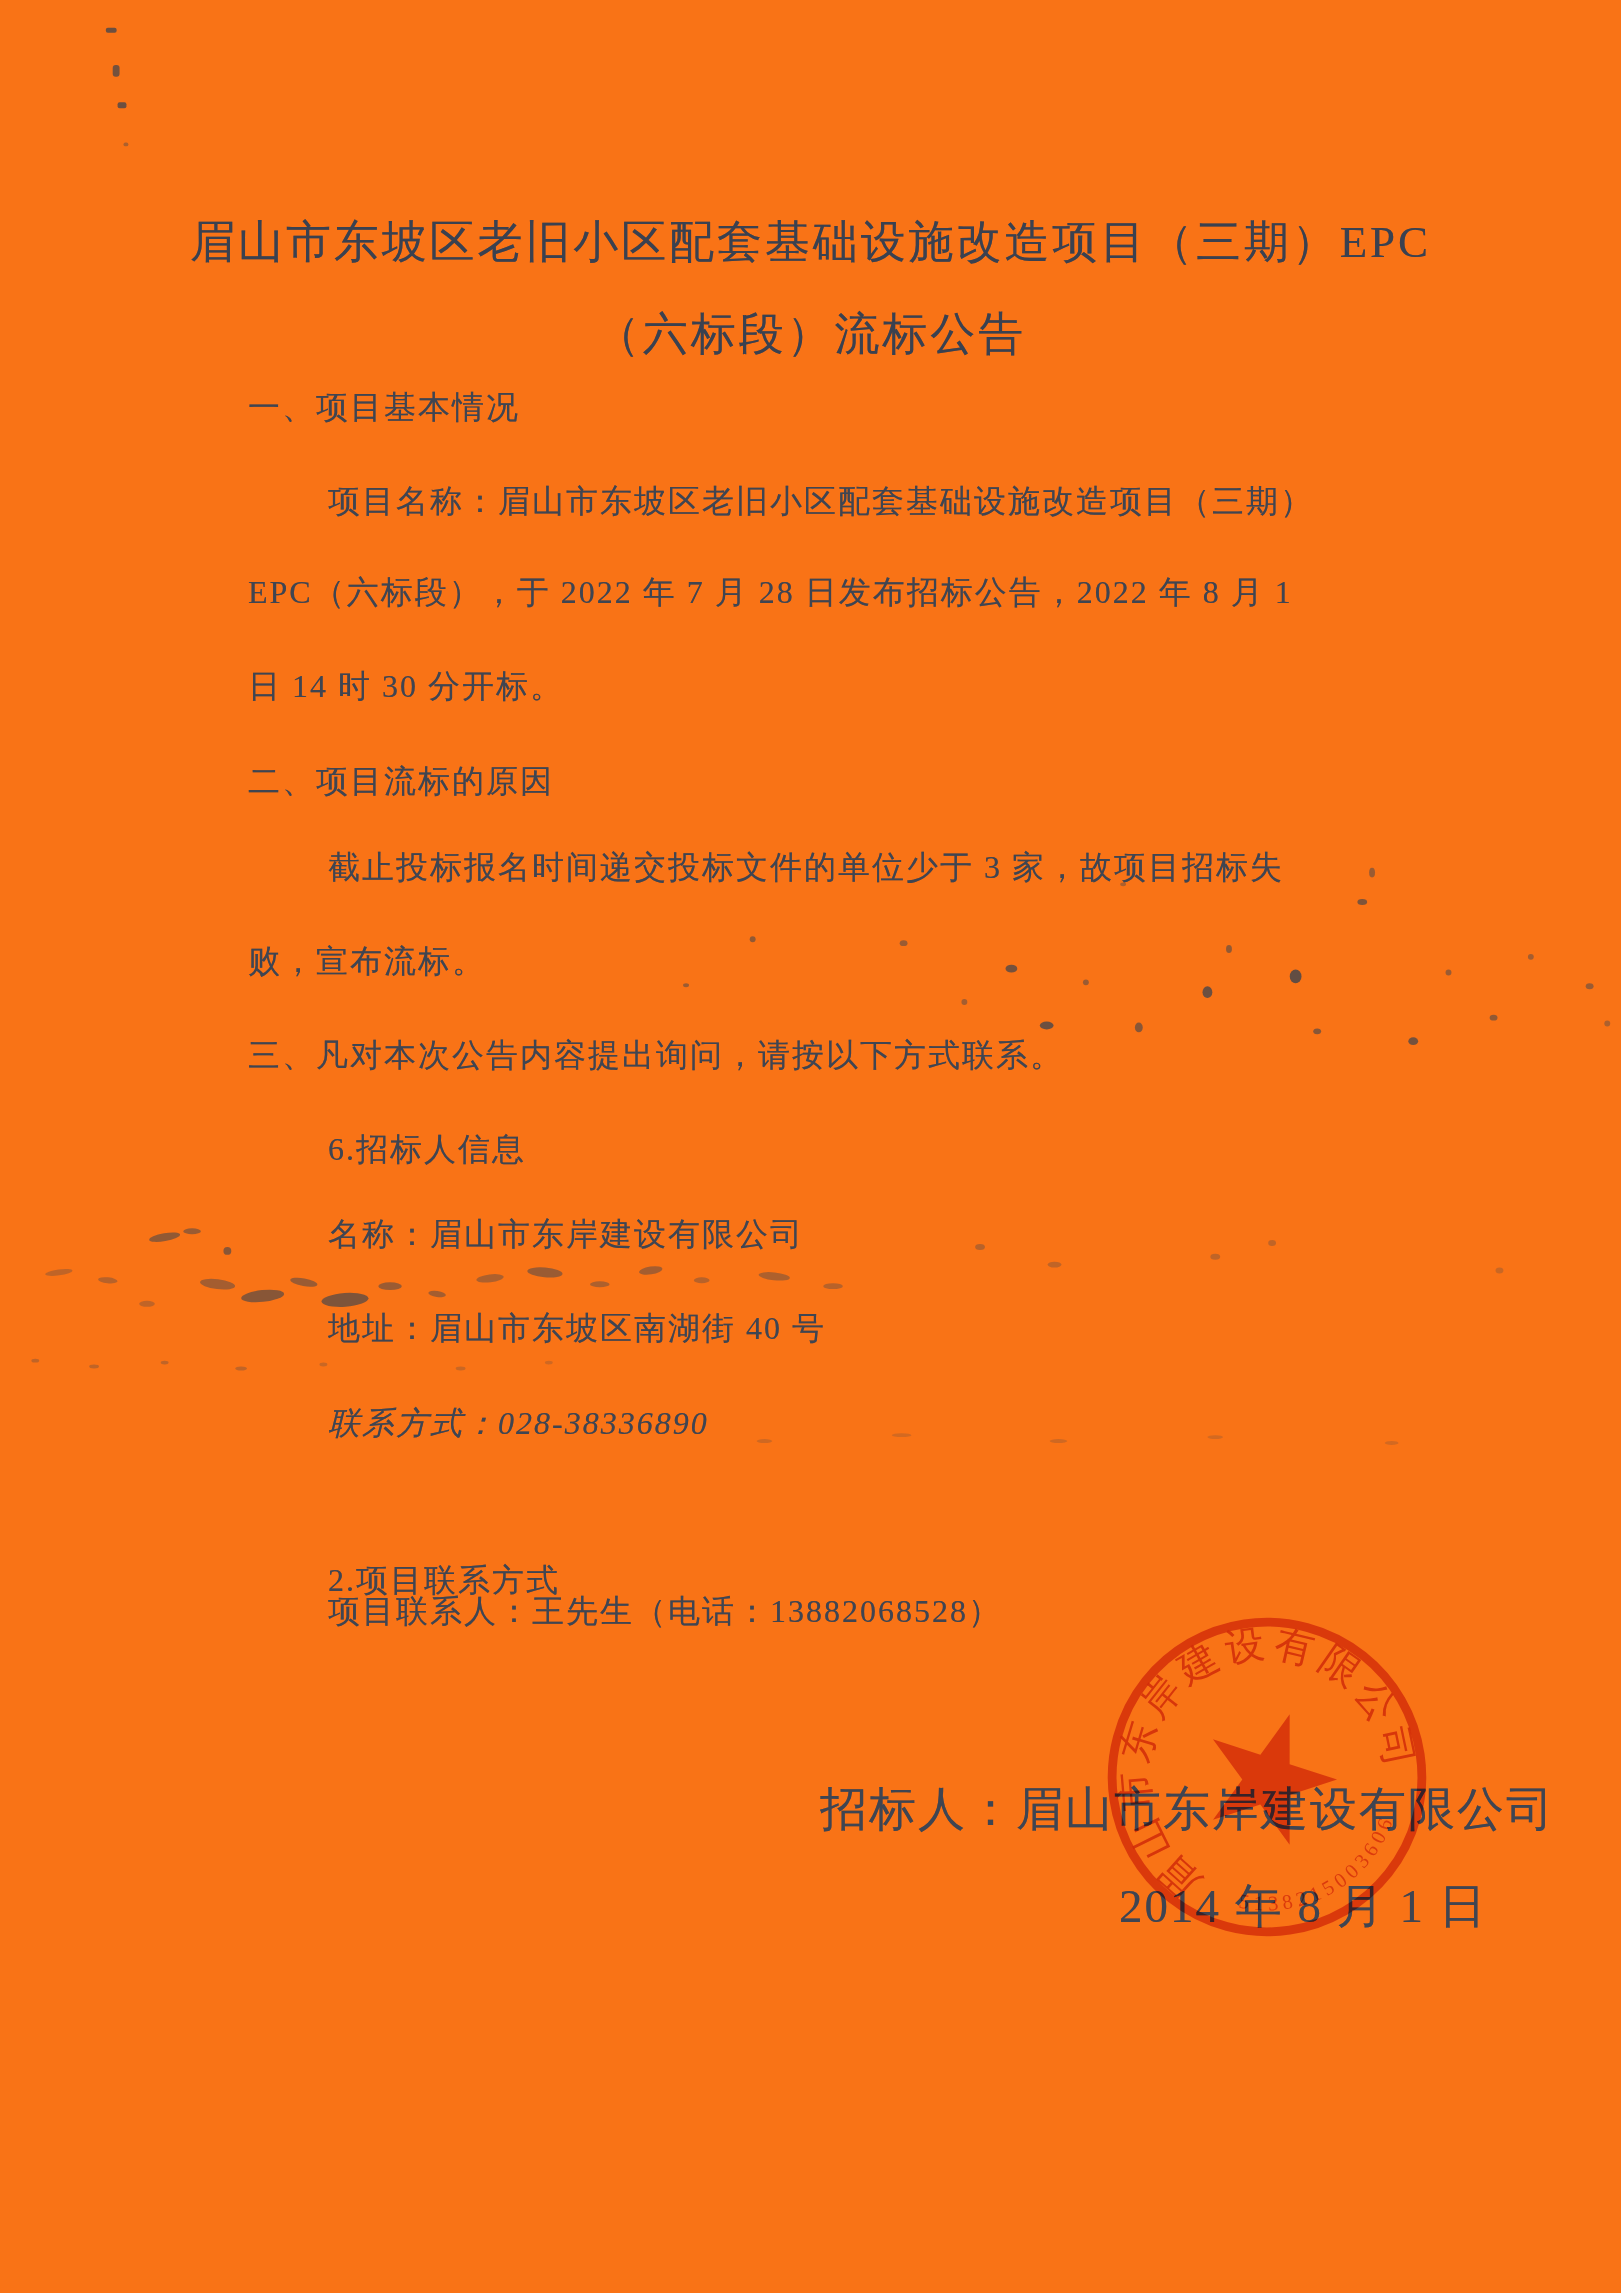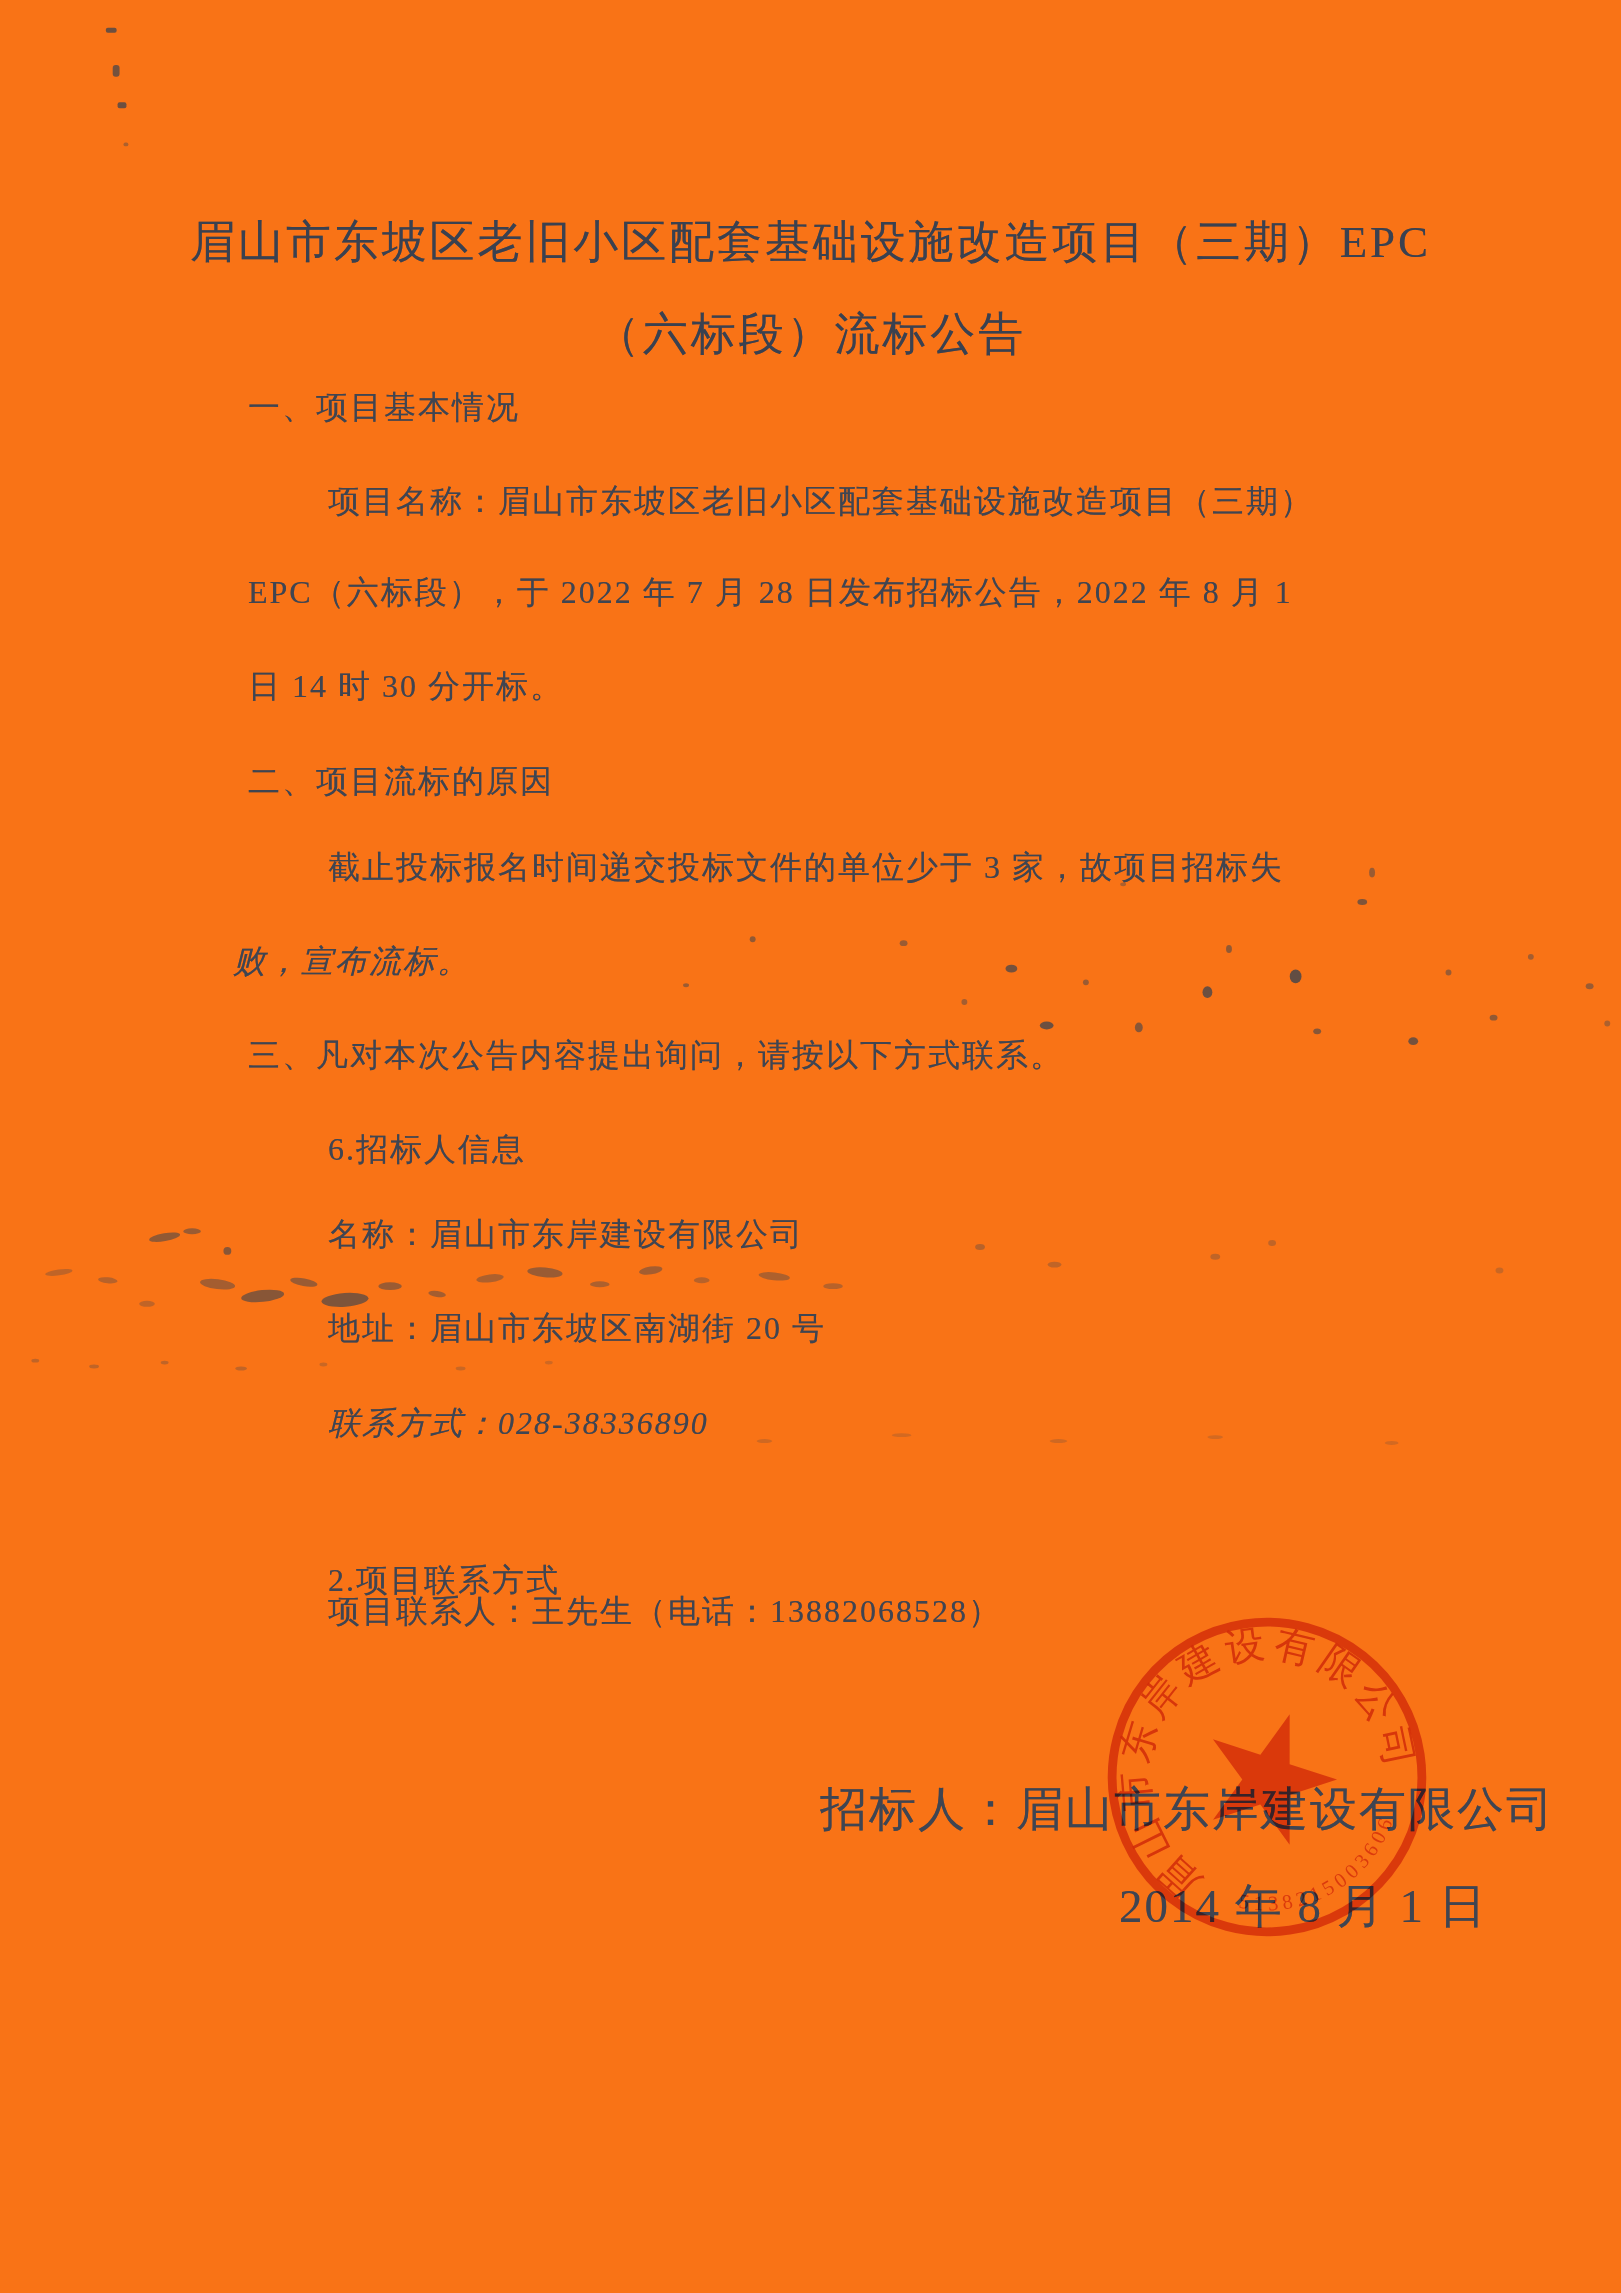--- a/index.html
+++ b/index.html
@@ -49,26 +49,26 @@
   <div class="line title" style="top:220px;">眉山市东坡区老旧小区配套基础设施改造项目（三期）EPC</div>
   <div class="line title" style="top:312px;">（六标段）流标公告</div>
 
   <div class="line" style="left:248px;top:391px;">一、项目基本情况</div>
   <div class="line" style="left:328px;top:485px;">项目名称：眉山市东坡区老旧小区配套基础设施改造项目（三期）</div>
   <div class="line" style="left:248px;top:576px;">EPC（六标段），于 2022 年 7 月 28 日发布招标公告，2022 年 8 月 1</div>
   <div class="line" style="left:248px;top:670px;">日 14 时 30 分开标。</div>
 
   <div class="line" style="left:248px;top:765px;">二、项目流标的原因</div>
   <div class="line" style="left:328px;top:851px;">截止投标报名时间递交投标文件的单位少于 3 家，故项目招标失</div>
-  <div class="line" style="left:233px;top:945px;font-style:italic;">败，宣布流标。</div>
+  <div class="line" style="left:248px;top:945px;">败，宣布流标。</div>
 
   <div class="line" style="left:248px;top:1039px;">三、凡对本次公告内容提出询问，请按以下方式联系。</div>
   <div class="line" style="left:328px;top:1133px;">6.招标人信息</div>
   <div class="line" style="left:328px;top:1218px;">名称：眉山市东岸建设有限公司</div>
-  <div class="line" style="left:328px;top:1312px;">地址：眉山市东坡区南湖街 20 号</div>
+  <div class="line" style="left:328px;top:1312px;">地址：眉山市东坡区南湖街 40 号</div>
   <div class="line" style="left:328px;top:1407px;font-style:italic;">联系方式：028-38336890</div>
   <div class="line" style="left:328px;top:1564px;">2.项目联系方式</div>
   <div class="line" style="left:328px;top:1595px;">项目联系人：王先生（电话：13882068528）</div>
 
   <div class="line sig" style="left:820px;top:1786px;">招标人：眉山市东岸建设有限公司</div>
   <div class="line sig" style="left:1119px;top:1883px;">2014 年 8 月 1 日</div>
 
   <svg class="noise" viewBox="0 0 1654 2340" xmlns="http://www.w3.org/2000/svg">
     <g fill="#3c434f">
 

